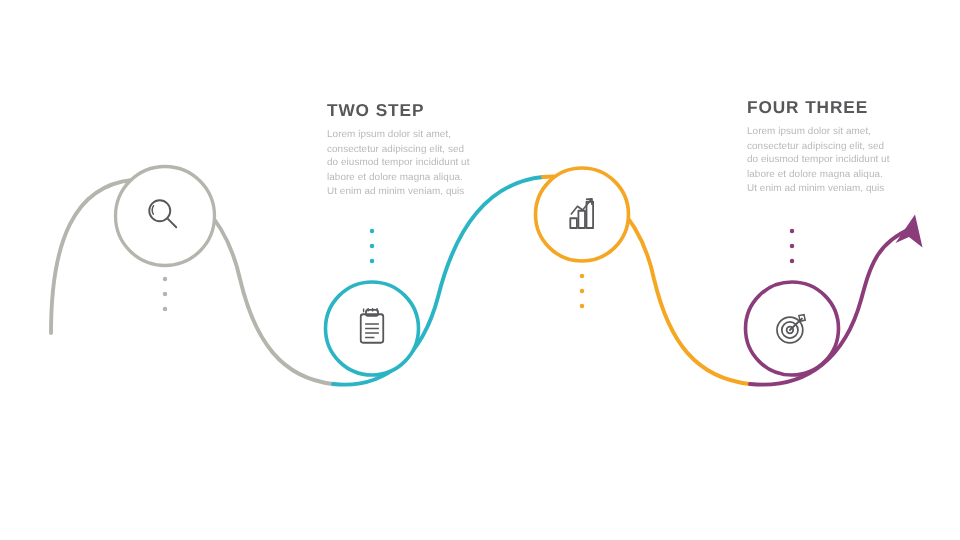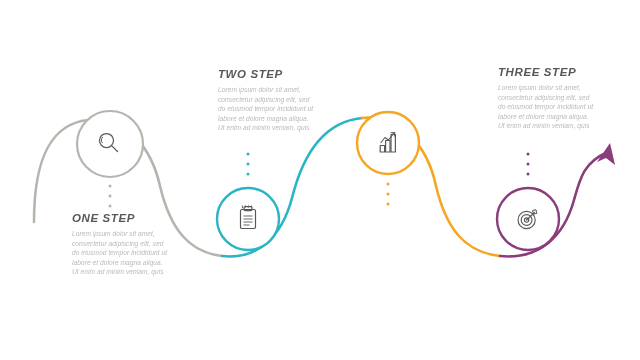--- a/index.html
+++ b/index.html
@@ -24,21 +24,20 @@
   .svg-layer {
     position: absolute;
     left: 0;
     top: 0;
     width: 640px;
     height: 360px;
   }
   .step-block {
     position: absolute;
     width: 96px;
-    font-style: italic;
   }
   .step-title {
     font-size: 11.5px;
     font-weight: bold;
     letter-spacing: 0.6px;
     color: #58585b;
     margin: 0 0 5px 0;
     white-space: nowrap;
   }
   .step-desc {
@@ -133,29 +132,25 @@
     </g>
 
     <g fill="#8a3d7a">
       <circle cx="528" cy="154" r="1.5"></circle>
       <circle cx="528" cy="164" r="1.5"></circle>
       <circle cx="528" cy="174" r="1.5"></circle>
     </g>
 
   </svg>
 
-  <div class="step-block" id="block-one">
-    <p class="step-title">ONE STEP</p>
-    <p class="step-desc">Lorem ipsum dolor sit amet, consectetur adipiscing elit, sed do eiusmod tempor incididunt ut labore et dolore magna aliqua. Ut enim ad minim veniam, quis</p>
-  </div>
 
   <div class="step-block" id="block-two">
     <p class="step-title">TWO STEP</p>
     <p class="step-desc">Lorem ipsum dolor sit amet, consectetur adipiscing elit, sed do eiusmod tempor incididunt ut labore et dolore magna aliqua. Ut enim ad minim veniam, quis</p>
   </div>
 
 
   <div class="step-block" id="block-four">
-    <p class="step-title">THREE STEP</p>
+    <p class="step-title">FOUR THREE</p>
     <p class="step-desc">Lorem ipsum dolor sit amet, consectetur adipiscing elit, sed do eiusmod tempor incididunt ut labore et dolore magna aliqua. Ut enim ad minim veniam, quis</p>
   </div>
 
 </div>
 
 </body></html>

